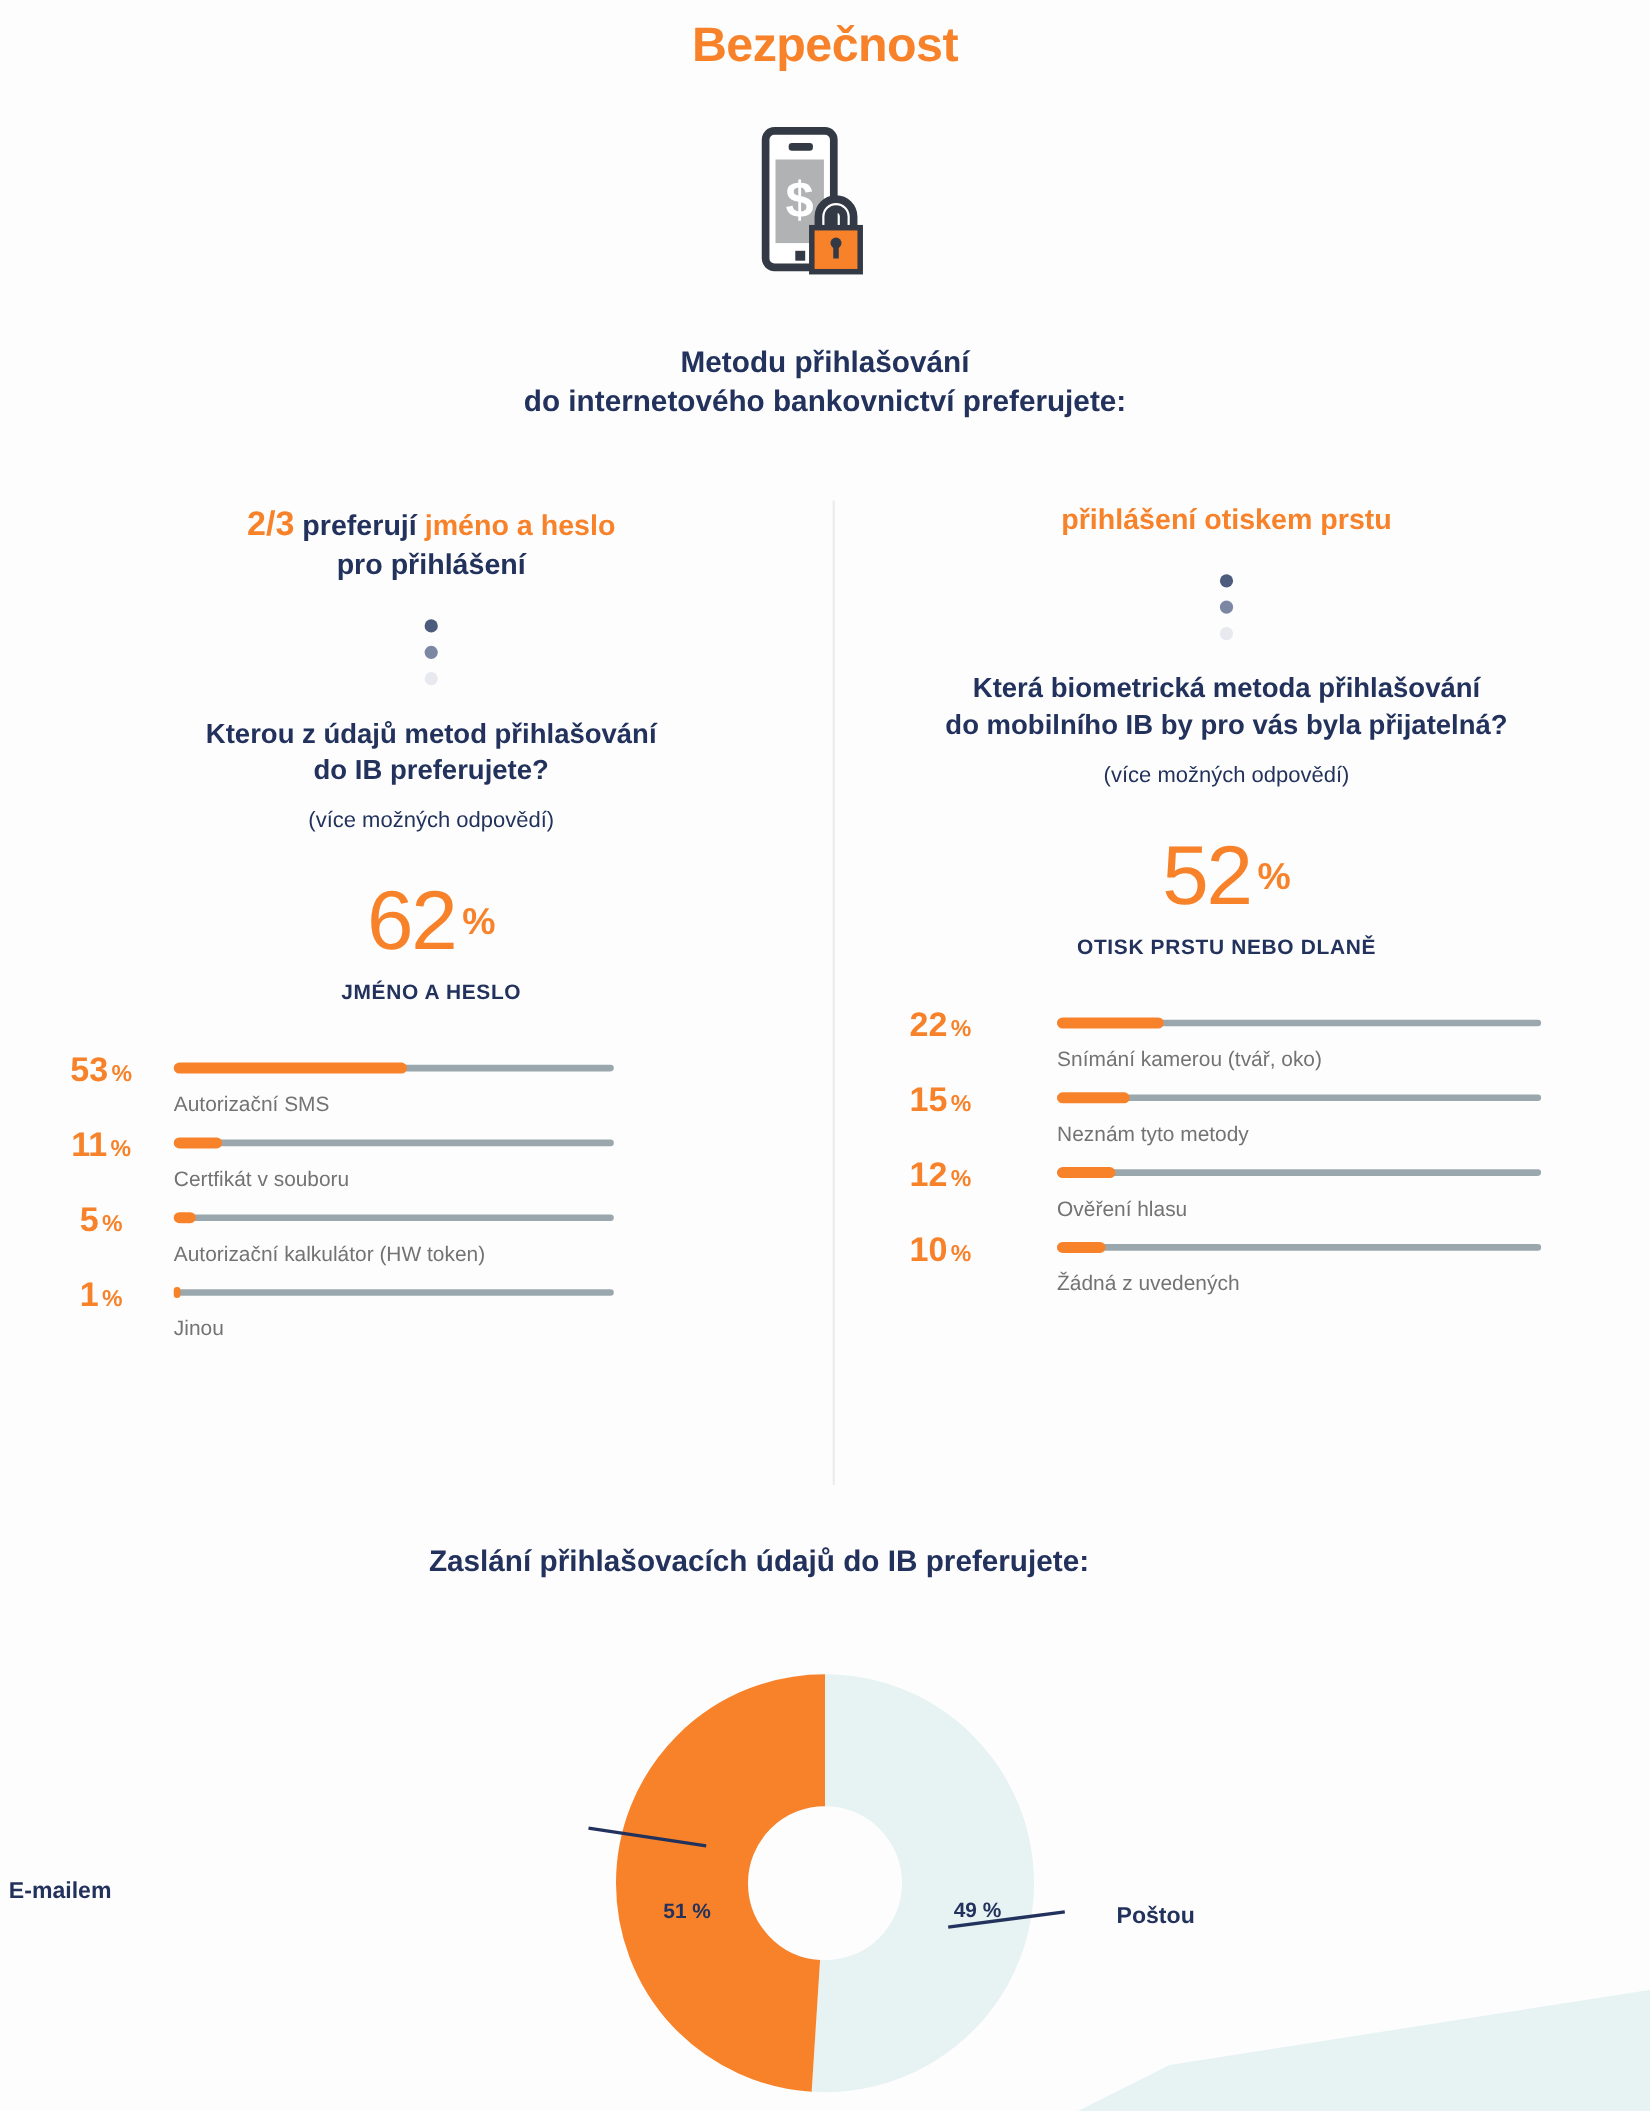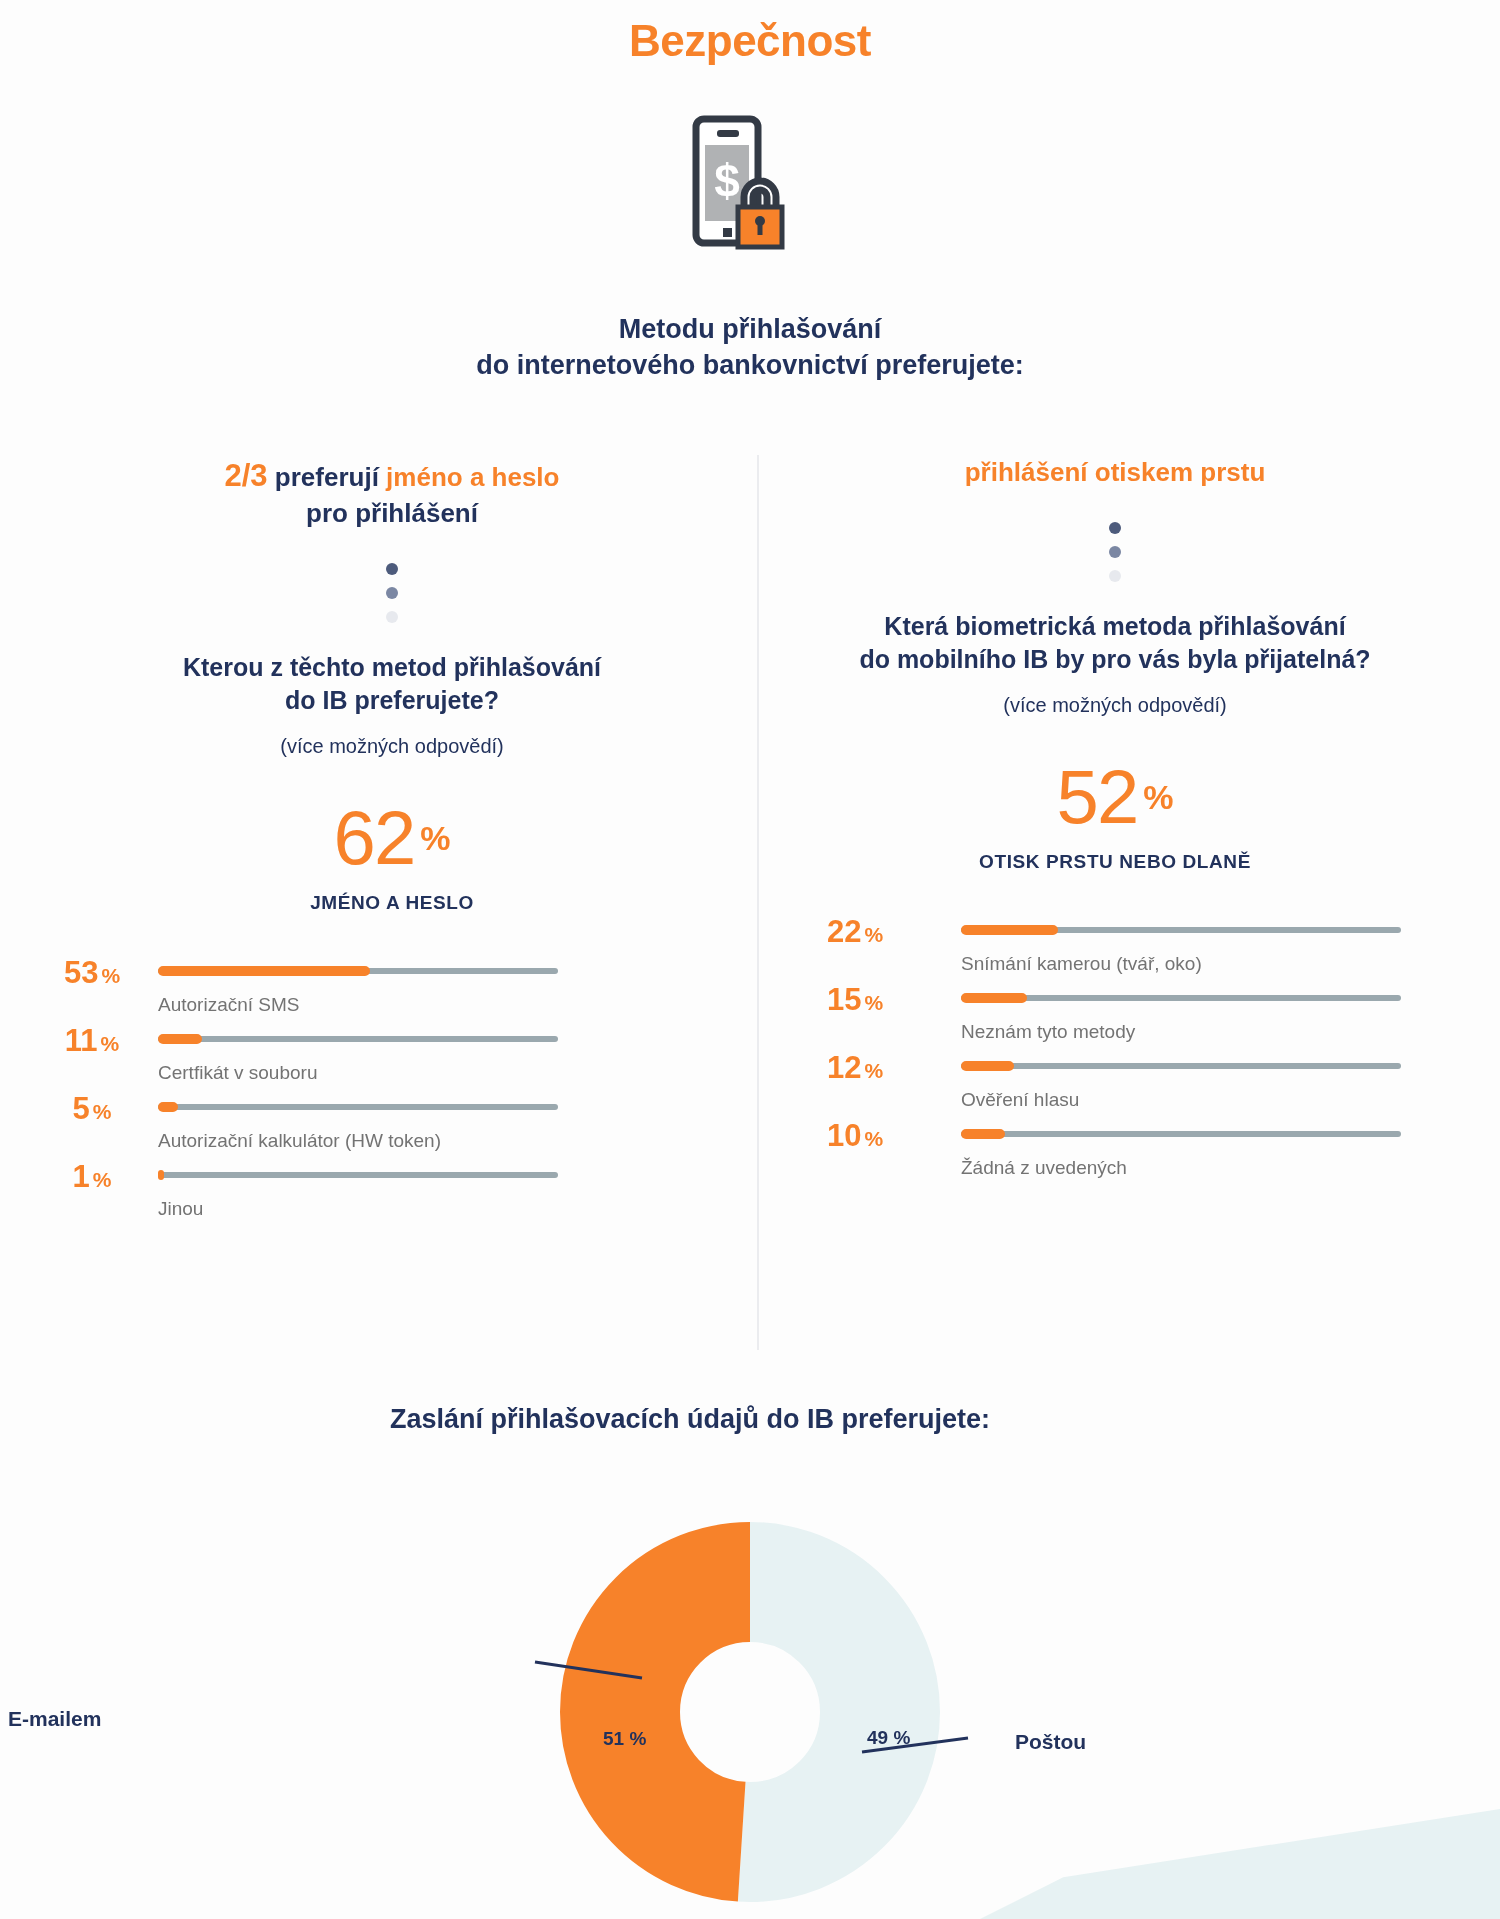--- a/index.html
+++ b/index.html
@@ -289,21 +289,21 @@
         <div>pro přihlášení</div>
       </div>
 
       <div class="dots">
         <div class="dot d1"></div>
         <div class="dot d2"></div>
         <div class="dot d3"></div>
       </div>
 
       <div class="question">
-        <div>Kterou z těchto metod přihlašování</div>
+        <div>Kterou z údajů metod přihlašování</div>
         <div>do IB preferujete?</div>
       </div>
       <div class="subnote">(více možných odpovědí)</div>
 
       <div class="bignum-wrap">
         <span class="bignum">62</span><span class="bignum-pct">%</span>
       </div>
       <div class="bignum-label">JMÉNO A HESLO</div>
 
       <div class="bars">

